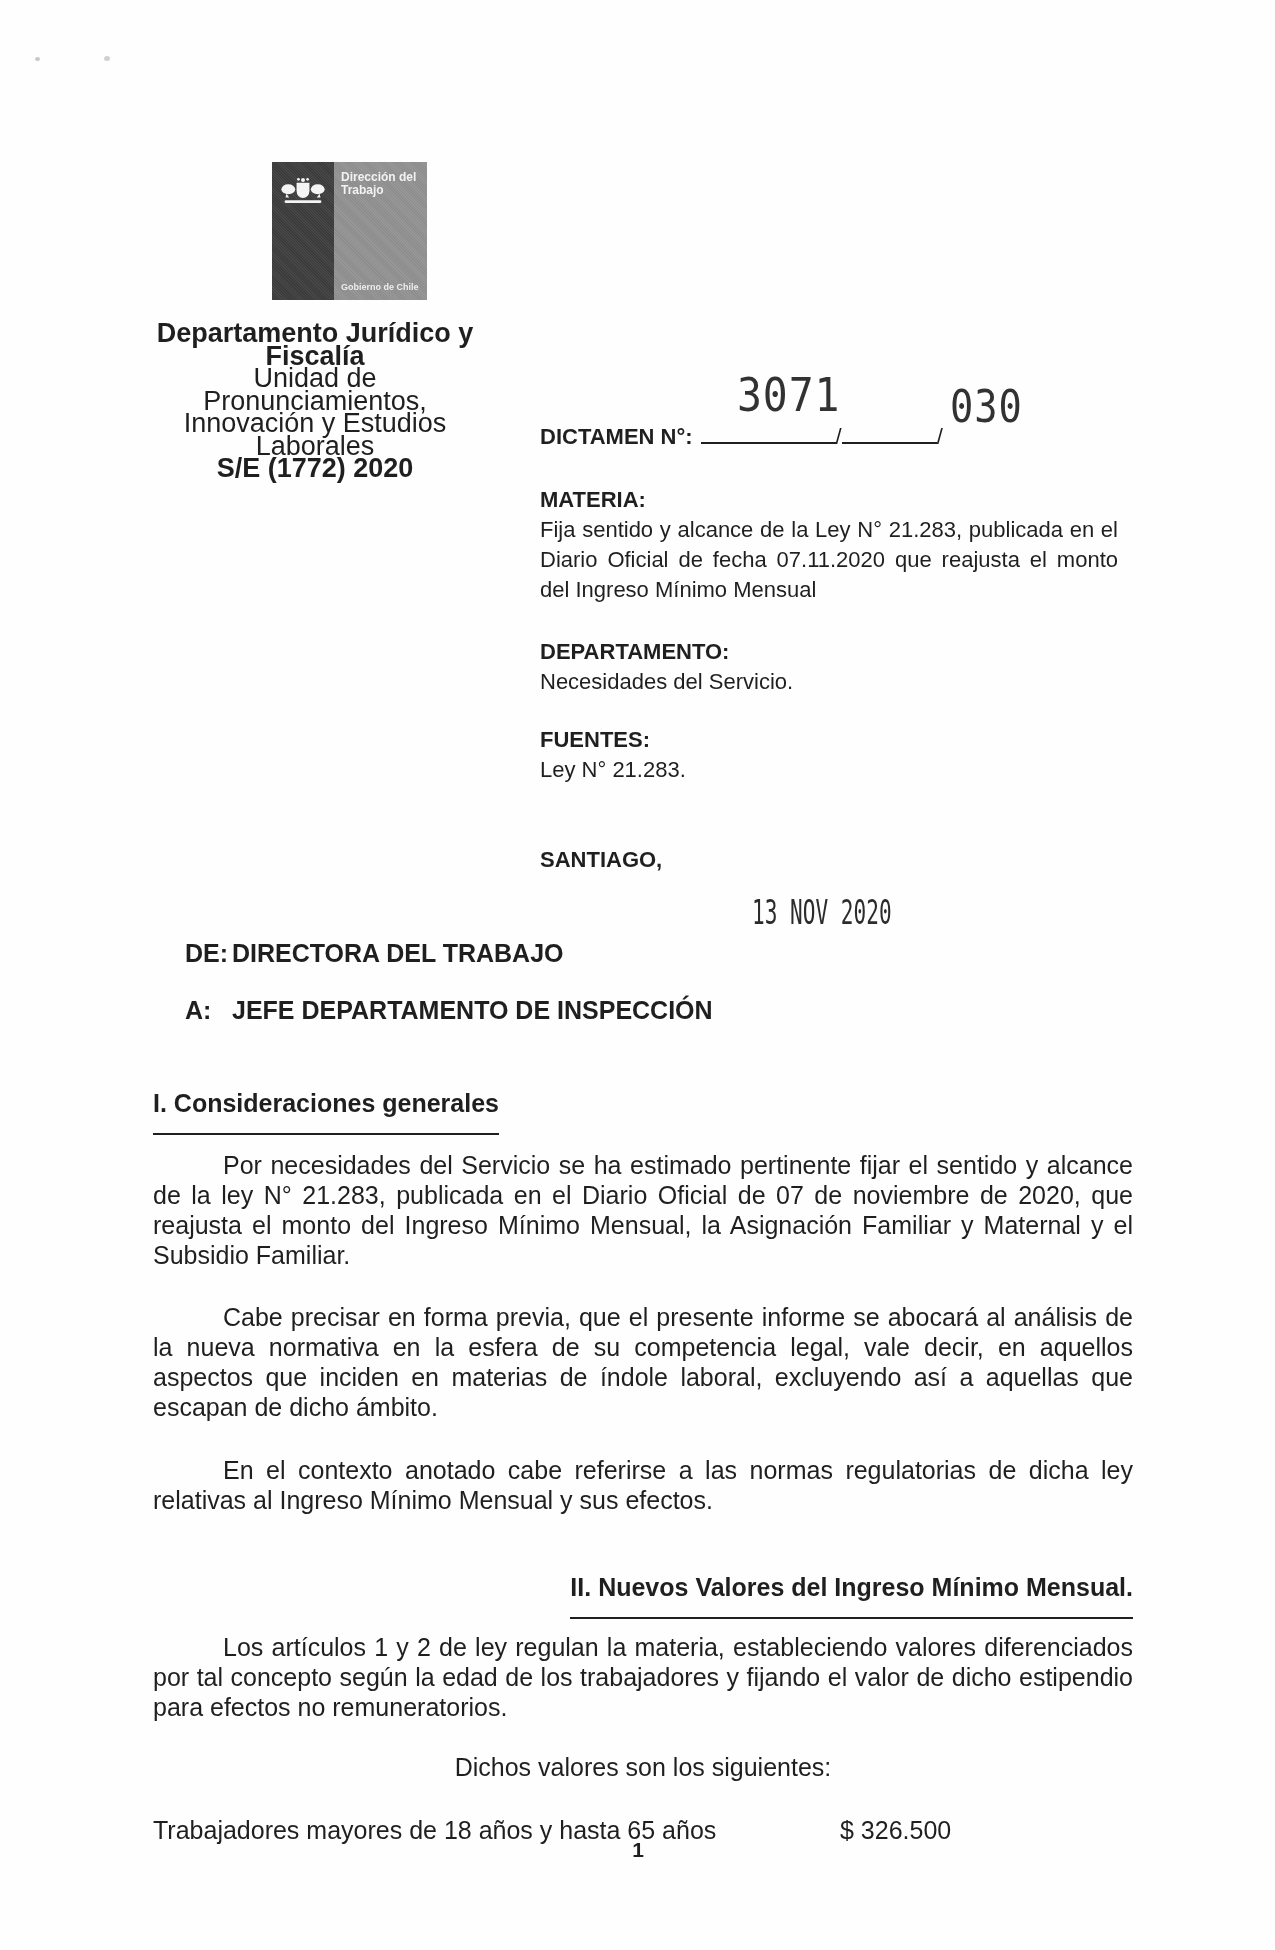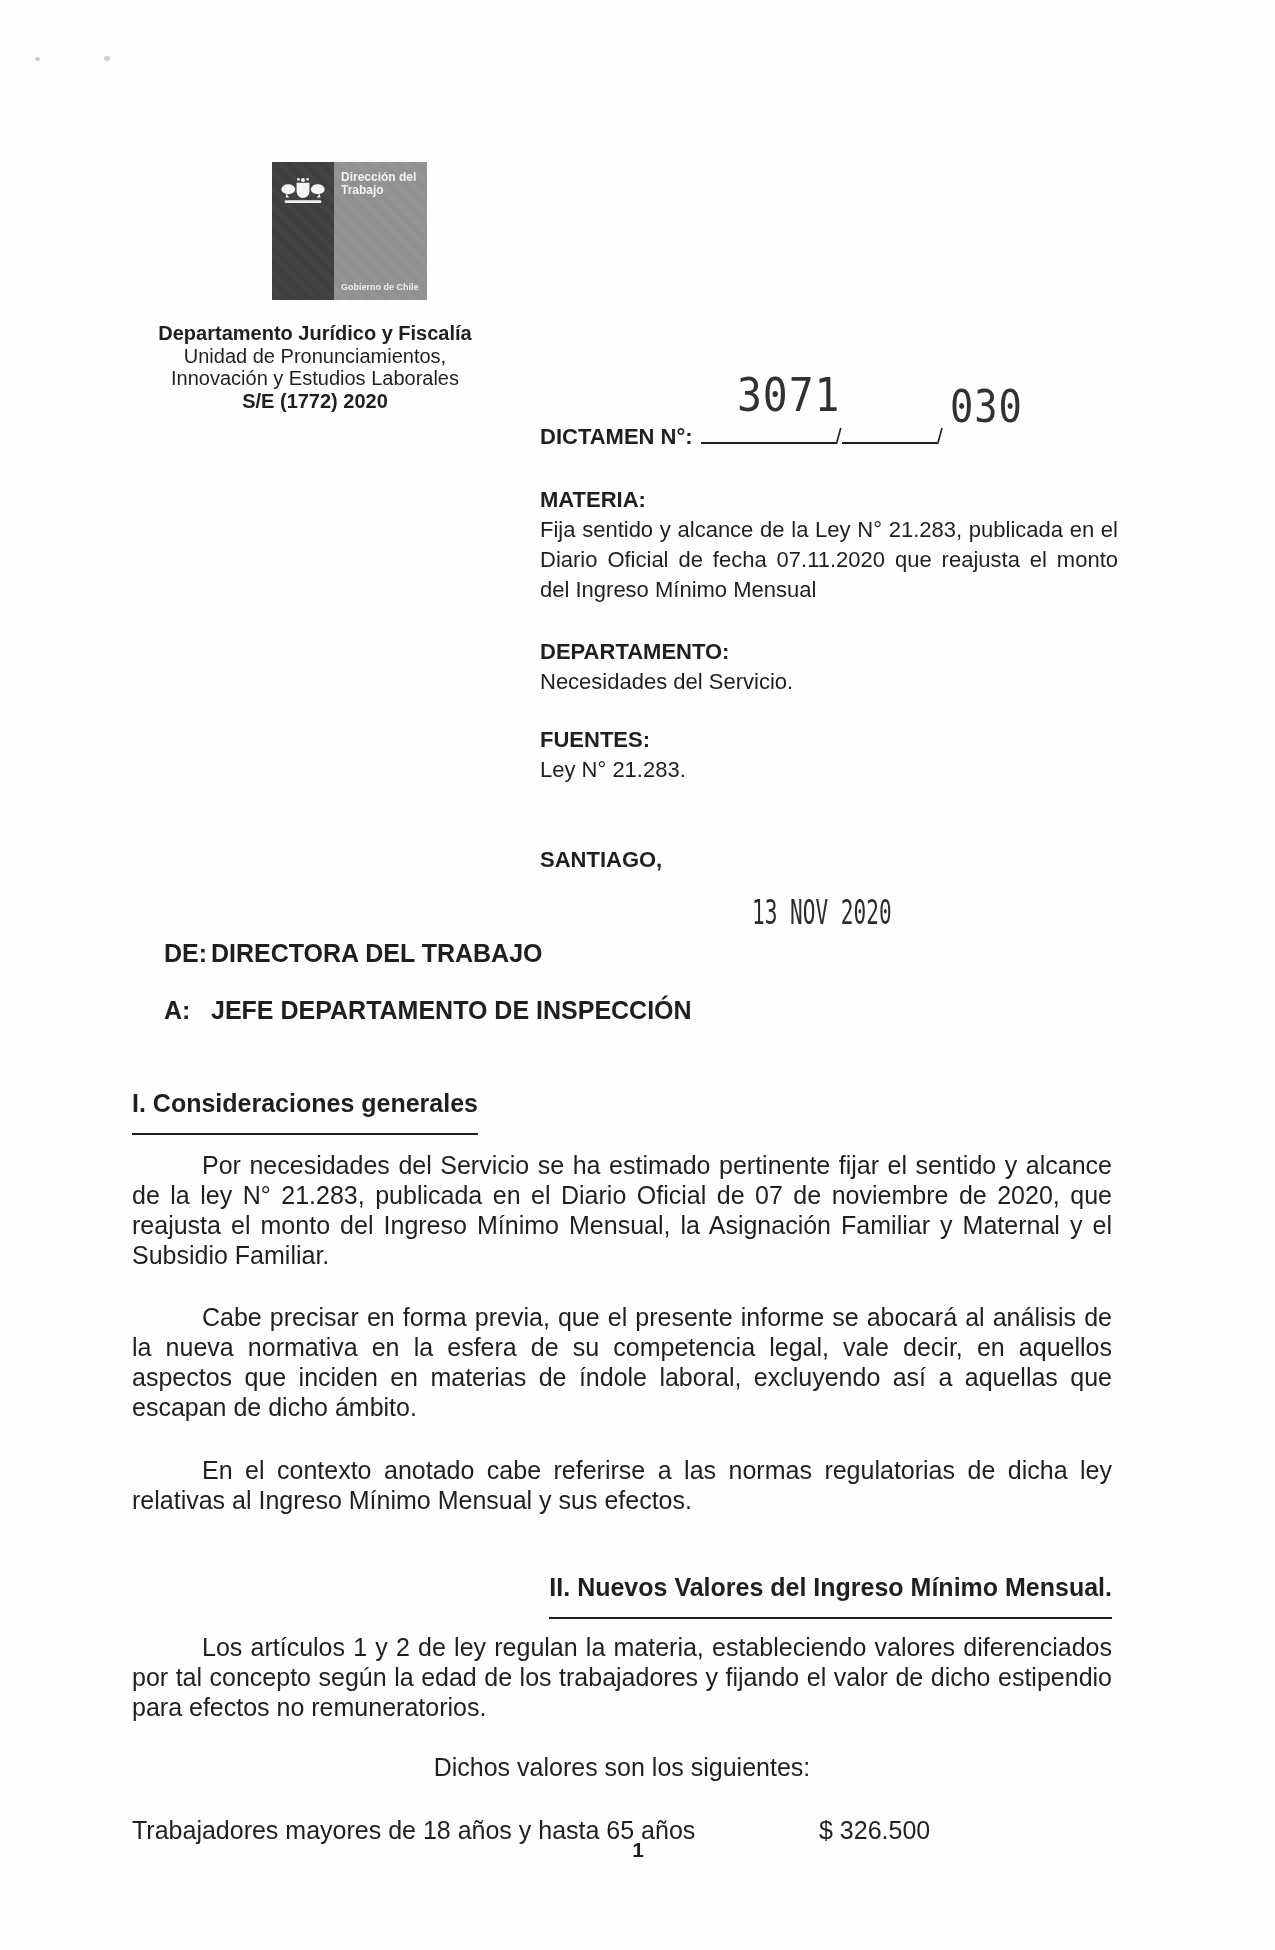--- a/index.html
+++ b/index.html
@@ -39,21 +39,21 @@
     color: #f2f2f2; font-weight: bold; font-size: 12px; line-height: 13px;
   }
   .logo-right-footer {
     position: absolute; left: 7px; bottom: 8px;
     color: #ededed; font-weight: bold; font-size: 9px; white-space: nowrap;
   }
 
   
   .letterhead {
     position: absolute; left: 150px; top: 322px; width: 330px;
-    text-align: center; font-size: 20px; line-height: 22.5px;
+    text-align: center; font-size: 27px; line-height: 22.5px;
   }
   .lh-bold { font-weight: bold; }
 
   
   .right-col { position: absolute; left: 540px; top: 368px; width: 578px; }
   .rc-block { position: absolute; left: 0; width: 578px; font-size: 22px; line-height: 30px; }
   .rc-heading { font-weight: bold; }
   .rc-body { text-align: justify; }
 
   .dictamen-row { top: 54px; white-space: nowrap; }
@@ -74,21 +74,21 @@
   .stamp-number   { left: 197px; top: 0px;  font-size: 46px; transform: scaleX(0.90); letter-spacing: 1px; }
   .stamp-suffix   { left: 410px; top: 13px; font-size: 44px; transform: scaleX(0.88); letter-spacing: 1px; }
   .stamp-date     { left: 212px; top: 524px; font-size: 34px; transform: scaleX(0.62); letter-spacing: 0px; color: #2c2c2c; }
 
   .materia-block      { top: 117px; }
   .antecedentes-block { top: 269px; }
   .fuentes-block      { top: 357px; }
   .santiago-block     { top: 477px; font-weight: bold; }
 
   
-  .main-body { position: absolute; left: 132px; top: 930px; width: 980px; font-size: 25px; line-height: 30px; }
+  .main-body { position: absolute; left: 153px; top: 930px; width: 980px; font-size: 25px; line-height: 30px; }
 
   .addr-row { padding-left: 32px; font-weight: bold; }
   .addr-row-from { margin-top: 8px; }
   .addr-row-to   { margin-top: 27px; }
   .addr-label { display: inline-block; width: 47px; }
 
   .section-heading { margin-top: 0; font-weight: bold; }
   .section-heading .hl {
     border-bottom: 2.5px solid #1f1f1f; padding-bottom: 16px;
   }

